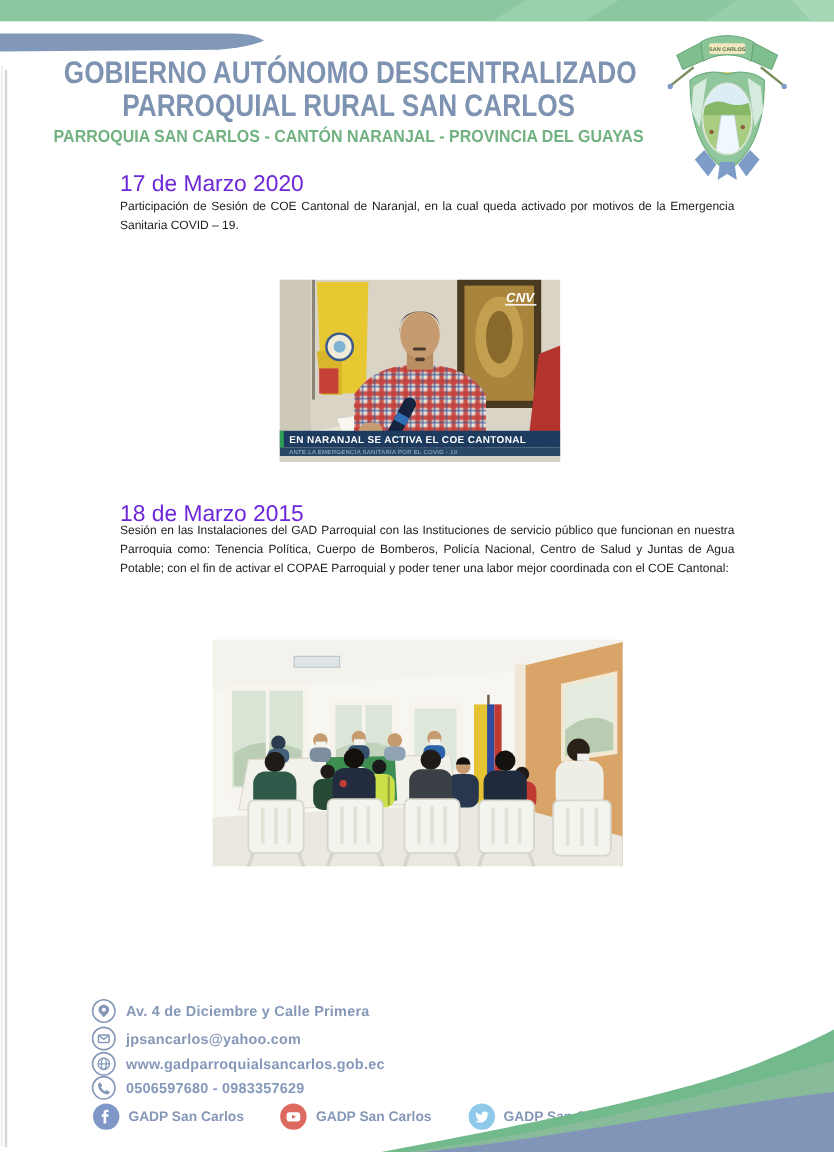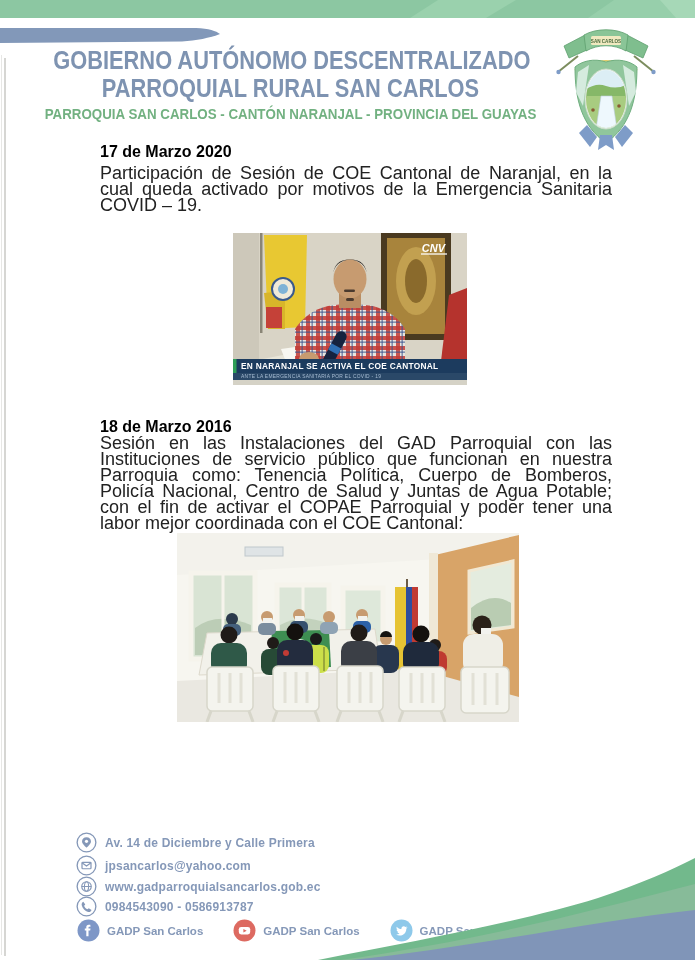--- a/index.html
+++ b/index.html
@@ -10,22 +10,22 @@
   .edge-l1{left:0.5px;top:55px;width:1px;height:900px;background:#e7e7e5;}
   .edge-l2{left:4px;top:58px;width:1.5px;height:898px;background:#d6d6d3;}
   .edge-r{right:1px;top:0;width:1.5px;height:960px;background:#d8d8d5;z-index:9;}
   
   .hdr-text{left:8px;top:46px;width:565px;text-align:center;font-weight:bold;}
   .t-line{font-size:26px;line-height:28px;color:#7e93b1;white-space:nowrap;
           transform:scaleX(.84);transform-origin:50% 50%;letter-spacing:0;}
   .t-sub{margin-top:4px;font-size:14.5px;line-height:16px;color:#72b181;white-space:nowrap;
          transform:scaleX(.92);transform-origin:50% 50%;}
   
-  .date-h{left:100px;width:300px;font-size:16px;font-weight:bold;color:#000000;}
-  .para{left:100px;width:512px;font-size:18px;line-height:16px;text-align:justify;color:#222;}
+  .date-h{left:100px;width:300px;font-size:19px;font-weight:normal;color:#6d28d9;}
+  .para{left:100px;width:512px;font-size:10px;line-height:16px;text-align:justify;color:#222;}
   
   .contact-row{left:76px;height:21px;display:flex;align-items:center;gap:8px;}
   .contact-txt{font-size:12px;font-weight:600;color:#8598b8;letter-spacing:.2px;white-space:nowrap;}
   .social-row{left:77px;top:919px;height:23px;display:flex;align-items:flex-end;}
   .social-item{display:flex;align-items:center;gap:7px;margin-right:30px;}
   .social-lbl{font-size:11.5px;font-weight:bold;color:#8598b8;white-space:nowrap;}
   svg{display:block;}
 </style>
 </head>
 <body>
@@ -148,21 +148,21 @@
     <g>
       <rect x="0" y="126" width="234" height="14" fill="#1c3b5e"></rect>
       <rect x="0" y="126" width="3.5" height="14" fill="#2f9e57"></rect>
       <text x="8" y="136.4" font-size="8.3" font-weight="bold" fill="#ffffff" letter-spacing=".3">EN NARANJAL SE ACTIVA EL COE CANTONAL</text>
       <rect x="0" y="140" width="234" height="7" fill="#2a4868"></rect>
       <text x="8" y="145.4" font-size="4.9" fill="#a8bdd4" letter-spacing=".3">ANTE LA EMERGENCIA SANITARIA POR EL COVID - 19</text>
     </g>
     <rect x="0" y="147" width="234" height="5" fill="#d5d2c6"></rect>
   </svg>
 
-  <div class="abs date-h" style="top:418px">18 de Marzo 2016</div>
+  <div class="abs date-h" style="top:418px">18 de Marzo 2015</div>
   <div class="abs para" style="top:435px">Sesión en las Instalaciones del GAD Parroquial con las Instituciones de servicio público que funcionan en nuestra Parroquia como: Tenencia Política, Cuerpo de Bomberos, Policía  Nacional, Centro de Salud y Juntas de Agua Potable; con el fin de activar el COPAE Parroquial y poder tener una labor mejor coordinada con el COE Cantonal:</div>
 
   <svg class="abs" style="left:177px;top:533px" width="342" height="189" viewBox="0 0 342 189">
     <rect width="342" height="189" fill="#f7f6f0"></rect>
 
     <polygon points="0,0 342,0 342,6 262,26 0,42" fill="#f3f2ec"></polygon>
     <rect x="68" y="14" width="38" height="9" fill="#dfe4e6" stroke="#c0c8cc" stroke-width="1"></rect>
 
     <g>
       <rect x="14" y="40" width="64" height="86" fill="#d9e4d4" stroke="#f6f4ec" stroke-width="5"></rect>
@@ -277,21 +277,21 @@
       </g>
     </g>
   </svg>
 
   <div class="abs contact-row" style="top:832px">
     <svg width="21" height="21" viewBox="0 0 22 22">
       <circle cx="11" cy="11" r="9.8" fill="none" stroke="#8598b8" stroke-width="1.4"></circle>
       <path d="M11,5.6 C13.9,5.6 15.7,7.7 15.7,10 C15.7,12.8 11,16.4 11,16.4 C11,16.4 6.3,12.8 6.3,10 C6.3,7.7 8.1,5.6 11,5.6 Z" fill="#8598b8"></path>
       <circle cx="11" cy="9.8" r="1.7" fill="#ffffff"></circle>
     </svg>
-    <span class="contact-txt">Av. 14 de Diciembre y Calle Primera</span>
+    <span class="contact-txt">Av. 4 de Diciembre y Calle Primera</span>
   </div>
 
   <div class="abs contact-row" style="top:876px">
     <svg width="21" height="21" viewBox="0 0 22 22">
       <circle cx="11" cy="11" r="9.8" fill="none" stroke="#8598b8" stroke-width="1.4"></circle>
       <circle cx="11" cy="11" r="5" fill="none" stroke="#8598b8" stroke-width="1.2"></circle>
       <ellipse cx="11" cy="11" rx="2.2" ry="5" fill="none" stroke="#8598b8" stroke-width="1.1"></ellipse>
       <line x1="6" y1="11" x2="16" y2="11" stroke="#8598b8" stroke-width="1.1"></line>
     </svg>
     <span class="contact-txt">www.gadparroquialsancarlos.gob.ec</span>
@@ -304,21 +304,21 @@
       <path d="M6.6,8.3 L11,11.6 L15.4,8.3" fill="none" stroke="#8598b8" stroke-width="1.3" stroke-linecap="round"></path>
     </svg>
     <span class="contact-txt">jpsancarlos@yahoo.com</span>
   </div>
 
   <div class="abs contact-row" style="top:896px">
     <svg width="21" height="21" viewBox="0 0 22 22">
       <circle cx="11" cy="11" r="9.8" fill="none" stroke="#8598b8" stroke-width="1.4"></circle>
       <path d="M7.7,6.1 l2,2.9 -1.2,1.3 c0.6,1.7 1.9,3 3.5,3.7 l1.4,-1.1 2.9,1.8 c-0.5,1.6 -2,2.5 -3.6,2 -3.3,-1 -5.9,-3.7 -6.7,-7 -0.4,-1.5 0.3,-3 1.7,-3.6 Z" fill="#8598b8"></path>
     </svg>
-    <span class="contact-txt">0984543090 - 0586913787</span>
+    <span class="contact-txt">0506597680 - 0983357629</span>
   </div>
 
   <div class="abs social-row">
     <div class="social-item">
       <svg width="23" height="23" viewBox="0 0 23 23">
         <circle cx="11.5" cy="11.5" r="11" fill="#7e97c7"></circle>
         <path d="M13.3,5.8 h-1.7 c-1.4,0 -2.3,0.9 -2.3,2.3 v1.5 h-1.5 v2 h1.5 v5.6 h2.2 v-5.6 h1.7 l0.3,-2 h-2 v-1.2 c0,-0.5 0.2,-0.7 0.7,-0.7 h1.3 Z" fill="#ffffff"></path>
       </svg>
       <span class="social-lbl">GADP San Carlos</span>
     </div>

